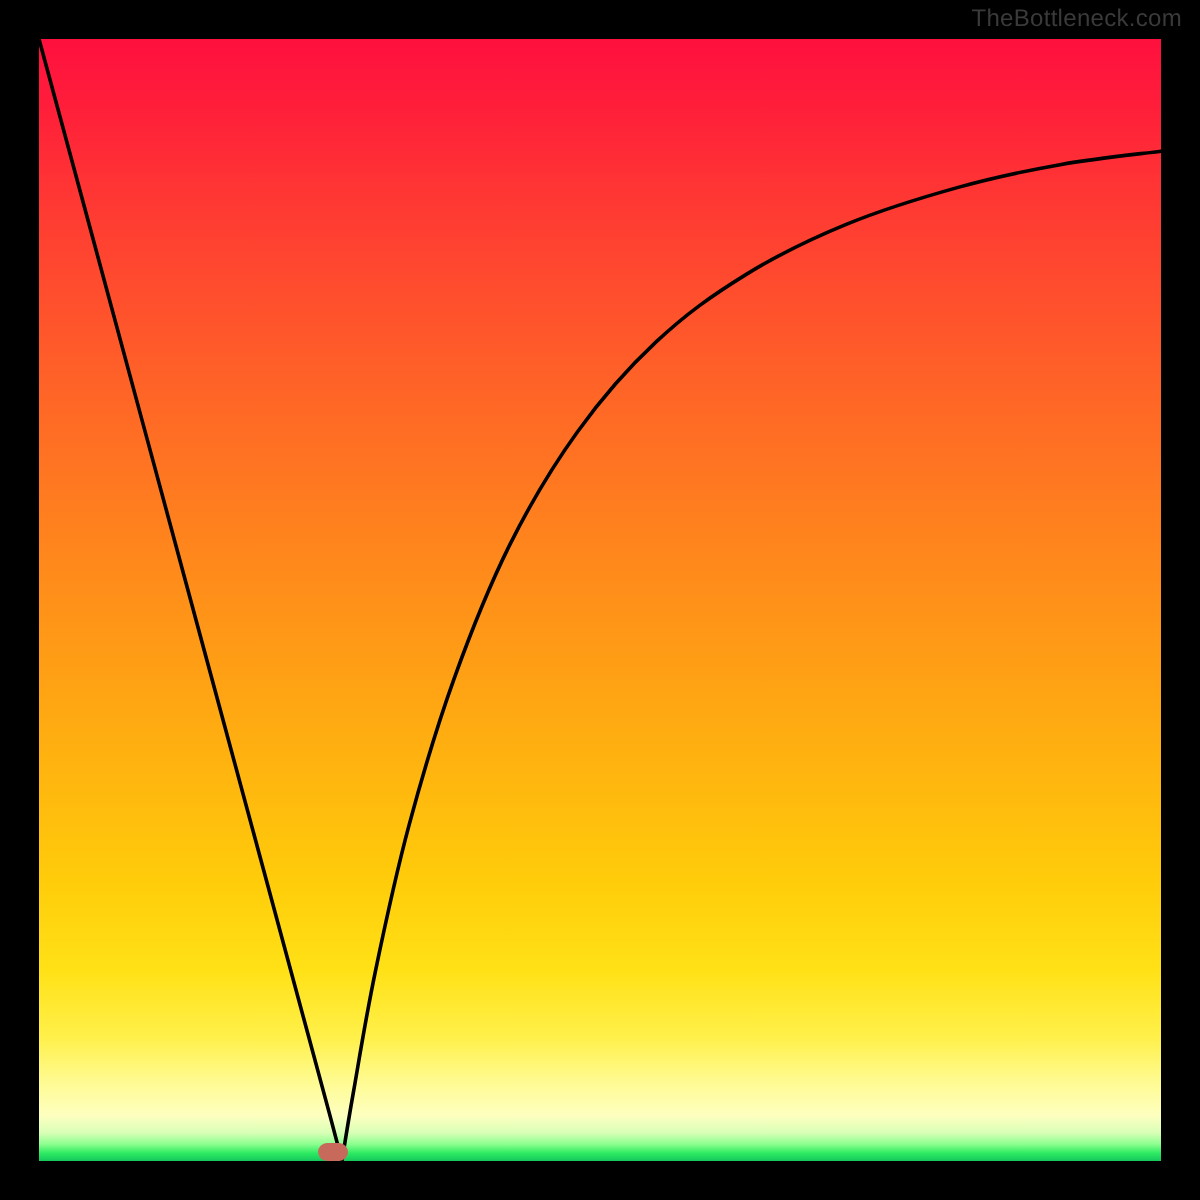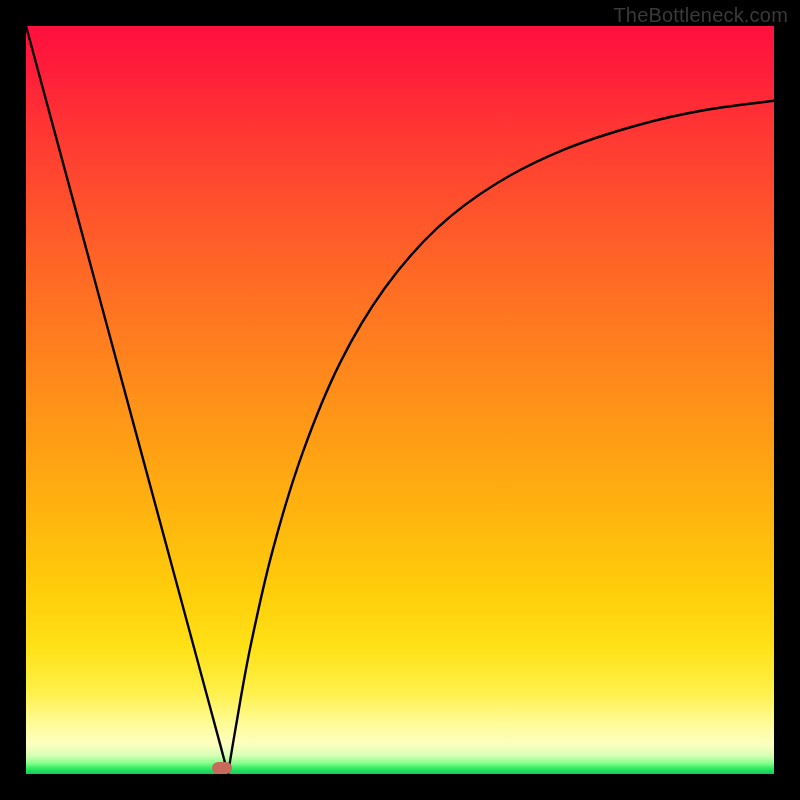--- a/index.html
+++ b/index.html
@@ -45,21 +45,21 @@
         #8cff8f 98.5%,
         #2dea61 99.3%,
         #16c85d 100%
       );
   }
   .attrib {
     position: absolute;
     top: 4px;
     right: 12px;
     color: #3a3a3a;
-    font-size: 20px;
+    font-size: 16px;
     font-weight: 500;
     letter-spacing: 0.2px;
   }
   svg.curve {
     position: absolute;
     left: 0;
     top: 0;
     width: 748px;
     height: 748px;
   }

